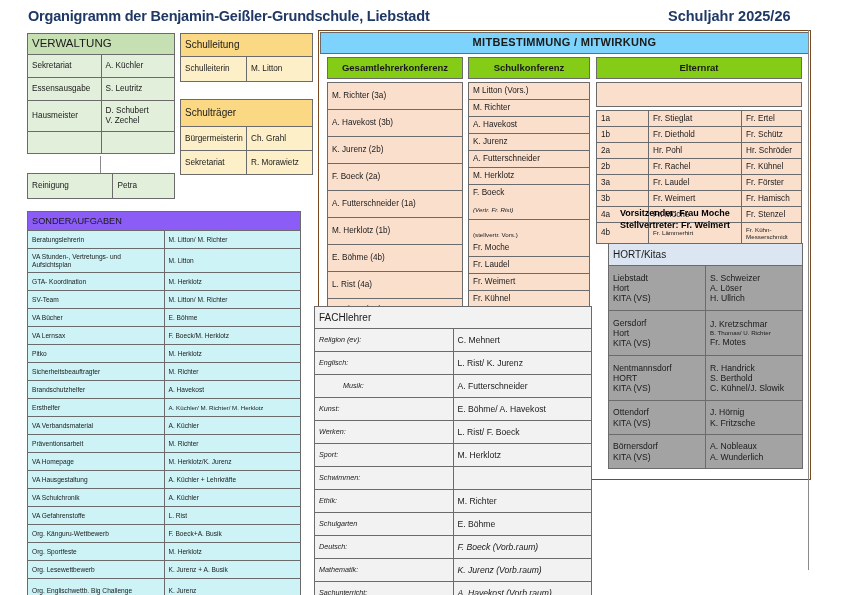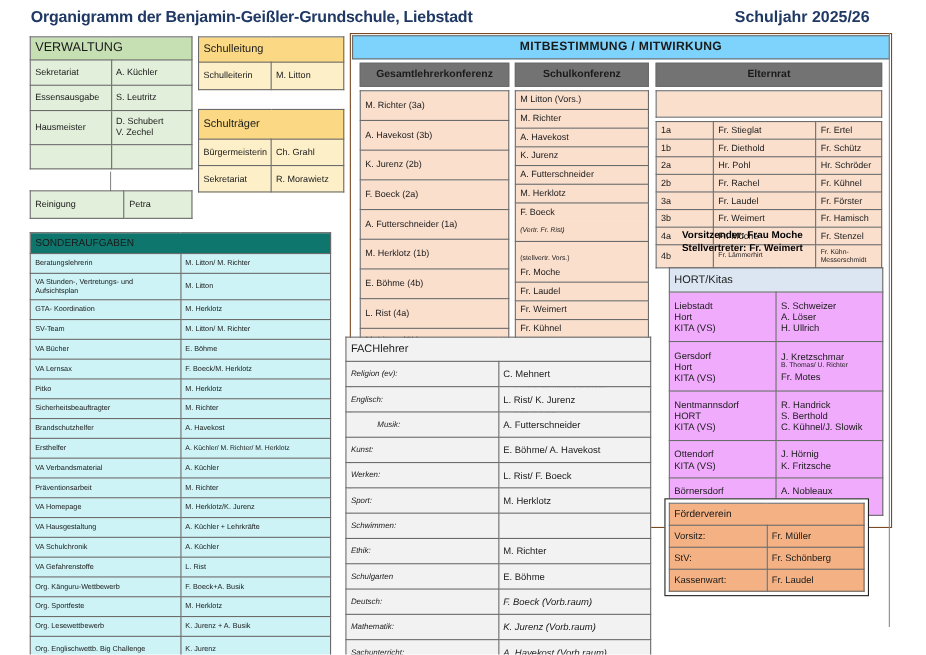--- a/index.html
+++ b/index.html
@@ -27,41 +27,41 @@
     font-weight:normal;text-align:left;line-height:1.18;
   }
   .hdr td,.hdr th{text-align:center;font-weight:bold;}
 
   
   .green td{background:#e2efda;}
   .green .hdr td{background:#c6e0b4;font-size:11.5px;}
   .yellow td{background:#fdefc8;}
   .yellow .hdr td{background:#fbd984;}
   .cyan td{background:#cdf3f6;}
-  .cyan .hdr td{background:#0f766e;margin-top:43px;}
+  .cyan .hdr td{background:#8b5cf6;margin-top:43px;}
   .orange td{background:#fadfcd;}
-  .blue td{background:#f0abfc;}
+  .blue td{background:#a3a3a3;}
   .blue .hdr td{background:#dce6f2;}
   .grey td{background:#f2f2f2;}
   .grey .hdr td{background:#f2f2f2;}
   .foerder td{background:#f4b183;}
   .foerder .hdr td{background:#f4b183;}
 
   
   .mitbest{
     border:1.5px solid #7a4a23;background:#ffffff;
   }
   .mitbest-hdr{
     background:#7dd3fc;border:1px solid #6b6b6b;text-align:center;
     font-weight:bold;font-size:11px;letter-spacing:.3px;
     height:20px;line-height:19px;
   }
 
   .sub-hdr{
-    background:#737373;border:1px solid #6b6b6b;text-align:center;
+    background:#84cc16;border:1px solid #6b6b6b;text-align:center;
     font-weight:bold;font-size:9.5px;height:20px;line-height:19px;
   }
 
   .vline{background:#8a8a8a;width:1px;}
 
   .fs6{font-size:6.2px;}
   .fs65{font-size:6.6px;}
   .fs7{font-size:7.2px;}
   .fs8{font-size:8.2px;}
   .fs85{font-size:8.6px;}
@@ -513,37 +513,16 @@
       <tr>
             <td class="fs85 two-line" style="height:29px;white-space:pre-line;">Börnersdorf
 KITA (VS)</td>
           <td class="fs85 two-line" style="white-space:pre-line;">A. Nobleaux
 A. Wunderlich</td>
           </tr>
     </tbody>
       </table>
   </div>
 
-  <div class="abs" style="left:604px;top:453px;width:186px;border:1.5px solid #222;background:#fff;padding:3px;">
-    <table class="tbl foerder">
-      <tbody>
-          <tr class="hdr">
-            <td colspan="2" class="fs9" style="height:15px;">Förderverein</td>
-          </tr>
-      <tr>
-            <td class="fs85 bold" style="width:45%;height:15px;">Vorsitz:</td>
-          <td class="fs85">Fr. Müller</td>
-          </tr>
-      <tr>
-            <td class="fs85 bold" style="height:15px;">StV:</td>
-          <td class="fs85">Fr. Schönberg</td>
-          </tr>
-      <tr>
-            <td class="fs85 bold" style="height:15px;">Kassenwart:</td>
-          <td class="fs85">Fr. Laudel</td>
-          </tr>
-    </tbody>
-      </table>
-  </div>
 
   <div class="abs vline" style="left:808px;top:30px;height:540px;"></div>
 
 </div>
 
 </body></html>

